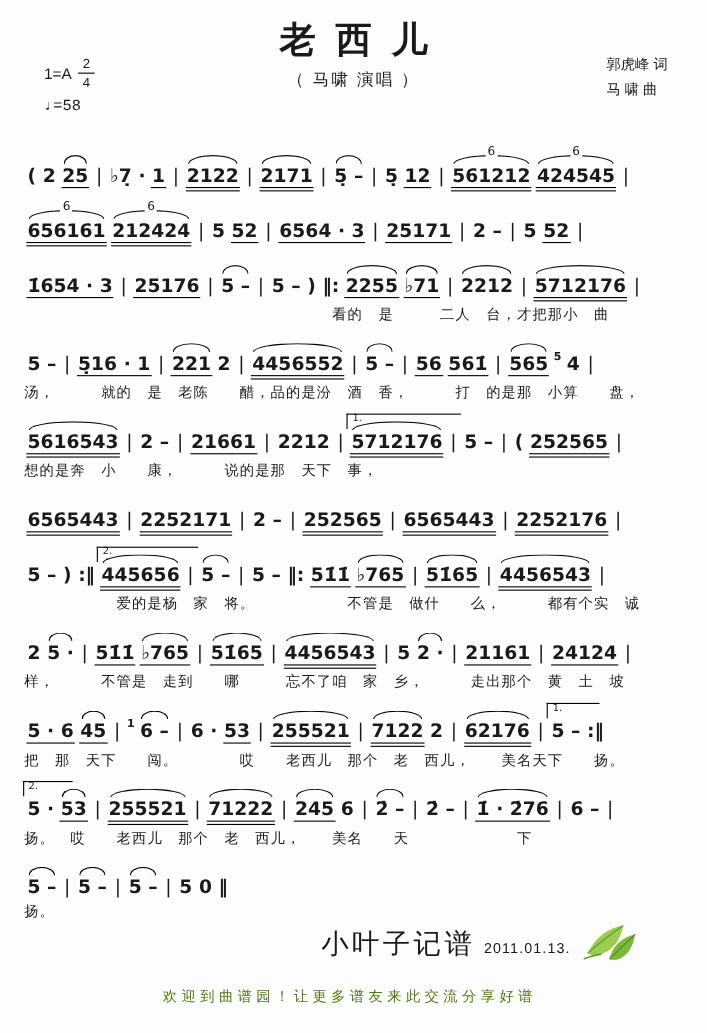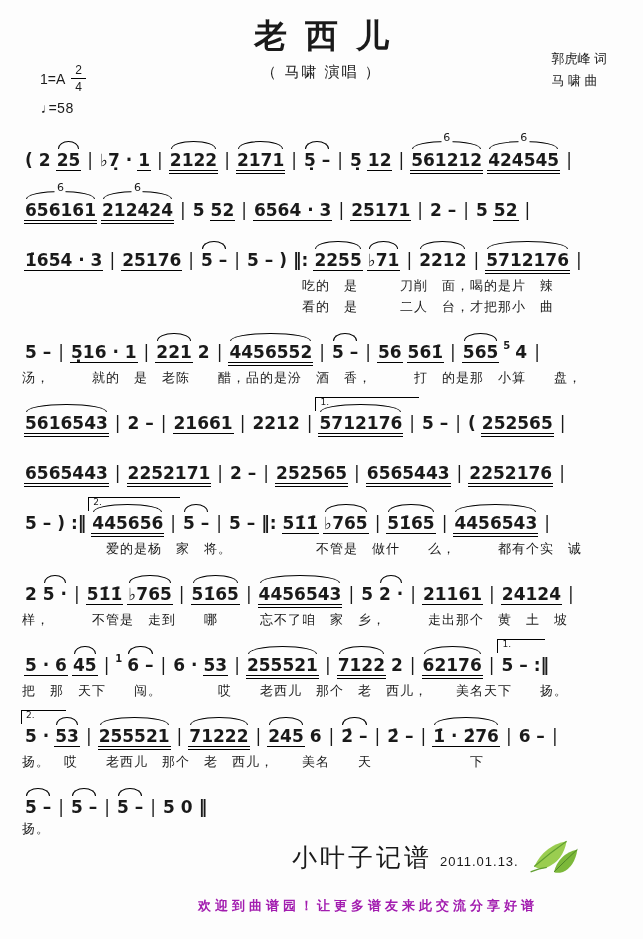--- a/index.html
+++ b/index.html
@@ -8,21 +8,21 @@
     background:#fdfdfd;color:#1a1a1a;
     font-family:"Liberation Sans",sans-serif;
   }
   .page{padding:6px 22px 0 22px;box-sizing:border-box;}
   
   .header{position:relative;text-align:center;height:110px;}
   .title{font-size:33px;font-weight:700;letter-spacing:18px;padding-left:18px;
          font-family:Liberation Mono, monospace;margin-top:8px;}
   .subtitle{font-size:15px;letter-spacing:2px;margin-top:4px;}
   .credits{position:absolute;right:14px;top:34px;font-size:13px;line-height:1.7;text-align:left;}
-  .keymeta{position:absolute;left:18px;top:50px;font-size:14px;text-align:left;}
+  .keymeta{position:absolute;left:18px;top:38px;font-size:14px;text-align:left;}
   .keyrow{display:flex;align-items:center;gap:6px;}
   .frac{display:inline-block;font-size:12px;line-height:1;text-align:center;vertical-align:middle;}
   .frac .num{display:block;border-bottom:1px solid #000;padding:0 4px 2px;font-style:normal;}
   .frac .den{display:block;padding-top:2px;font-style:normal;}
   .tempo{margin-top:8px;font-size:14px;font-family:Liberation Mono, monospace;}
   
   .score{margin-top:10px;}
   .score-line{margin-bottom:10px;}
   .notes{display:flex;align-items:baseline;padding-top:16px;white-space:nowrap;
          font-family:"DejaVu Sans",sans-serif;font-weight:700;font-size:17px;}
@@ -40,21 +40,21 @@
   .vlabel{position:absolute;top:-15px;left:2px;font-size:9px;font-style:normal;font-weight:400;line-height:1;}
   .small{font-size:10px;top:-9px;margin:0 1px;}
   .small{position:relative;}
   .lyric{font-size:13px;line-height:18px;margin-top:3px;white-space:pre;letter-spacing:1px;}
   
   .footer{position:absolute;top:838px;left:292px;display:flex;align-items:center;gap:8px;text-align:center;}
   .credit-script{font-size:25px;letter-spacing:3px;font-family:"Liberation Serif",serif;}
   .date{font-size:13px;letter-spacing:1px;margin-top:8px;}
   .leaf{width:54px;height:46px;margin-top:-8px;}
   .watermark{position:absolute;top:897px;left:148px;width:390px;white-space:nowrap;
-    color:#a21caf;font-size:13px;font-weight:700;letter-spacing:4px;filter:blur(0.7px);text-align:right;}
+    color:#4d7c0f;font-size:13px;font-weight:400;letter-spacing:4px;filter:blur(0.7px);}
 </style>
 </head>
 <body>
 
 <div class="page">
   <div class="header">
     <div class="keymeta">
       <div class="keyrow">
         <span>1=A</span>
         <span class="frac">
@@ -129,21 +129,20 @@
           <span class="tok">)</span>
           <span class="tok">‖:</span>
           <span class="tok u1 arc">2255</span>
           <span class="tok u1 arc">♭71</span>
           <span class="tok bar">|</span>
           <span class="tok arc">2212</span>
           <span class="tok bar">|</span>
           <span class="tok u2 arc">5712176</span>
           <span class="tok bar">|</span>
         </div>
-        <div class="lyric">　　　　　　　　　　　　　　　　　　　　吃的　是　　　刀削　面，喝的是片　辣</div>
         <div class="lyric">　　　　　　　　　　　　　　　　　　　　看的　是　　　二人　台，才把那小　曲</div>
       </div>
       <div class="score-line">
         <div class="notes">
           <span class="tok">5 –</span>
           <span class="tok bar">|</span>
           <span class="tok u1">5̣16 · 1</span>
           <span class="tok bar">|</span>
           <span class="tok u1 arc">221</span>
           <span class="tok">2</span>
@@ -173,20 +172,21 @@
           <span class="tok">2212</span>
           <span class="tok bar">|</span>
           <span class="tok u2 arc volta">5712176<i class="vlabel">1.</i></span>
           <span class="tok bar">|</span>
           <span class="tok">5 –</span>
           <span class="tok bar">|</span>
           <span class="tok">(</span>
           <span class="tok u2">252565</span>
           <span class="tok bar">|</span>
         </div>
+        <div class="lyric">想的是奔　小　　康，　　　说的是那　天下　事，</div>
       </div>
       <div class="score-line">
         <div class="notes">
           <span class="tok u2">6565443</span>
           <span class="tok bar">|</span>
           <span class="tok u2">2252171</span>
           <span class="tok bar">|</span>
           <span class="tok">2 –</span>
           <span class="tok bar">|</span>
           <span class="tok u2">252565</span>

